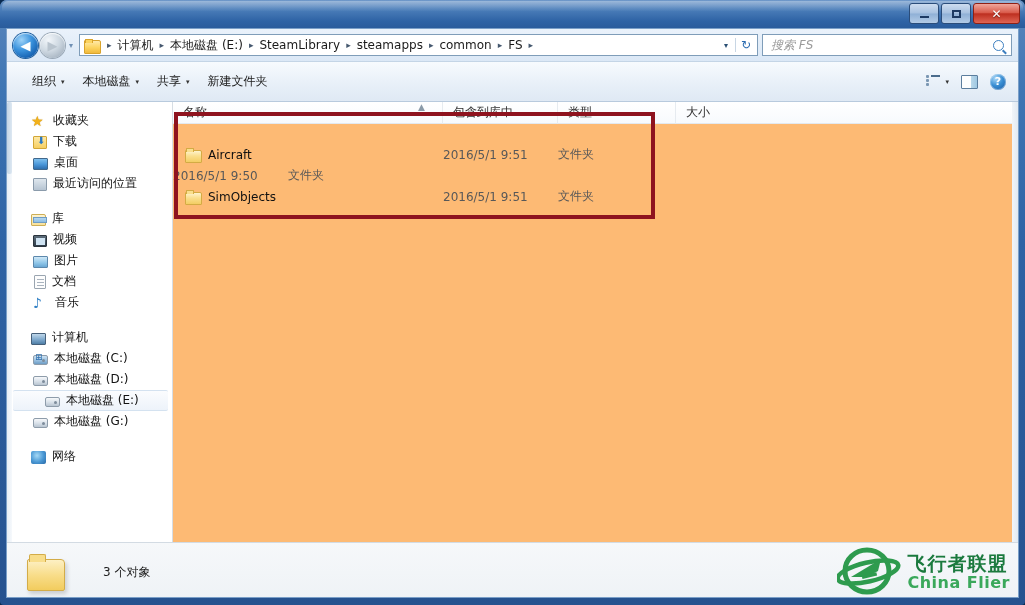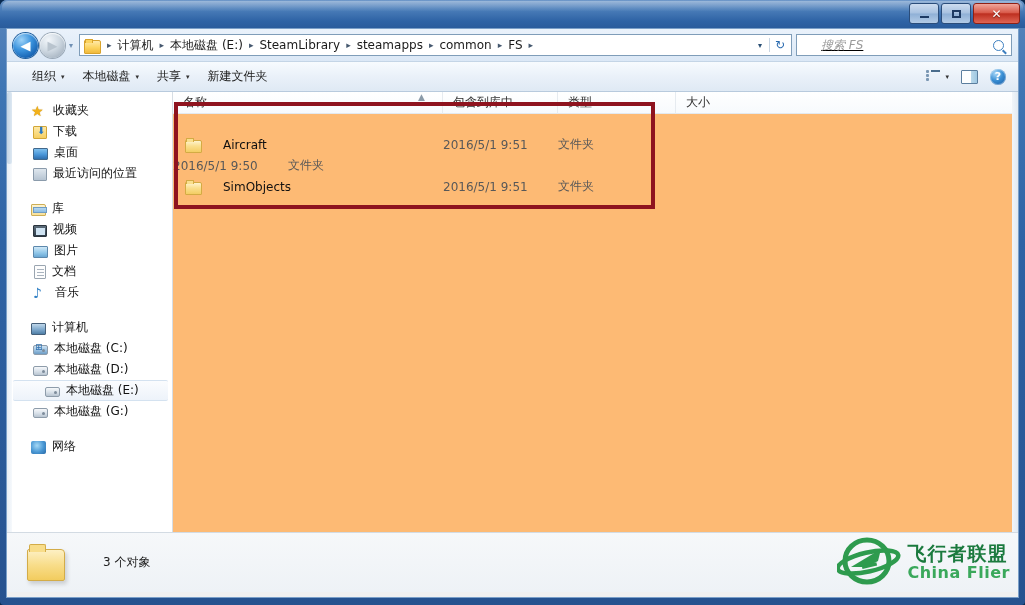--- a/index.html
+++ b/index.html
@@ -106,39 +106,39 @@
   }
   .crumb { font-size: 12px; color: #1a1a1a; padding: 0 1px; white-space: nowrap; }
   .crumb-sep { font-size: 9px; color: #44576e; padding: 0 5px; }
   .crumb-spacer { flex: 1; }
   .crumb-caret { color: #2a4f74; font-size: 8px; padding: 0 7px 0 4px; }
   .crumb-refresh {
     border-left: 1px solid #c8d6e4; padding: 0 4px 0 5px;
     color: #2a6bb0; font-size: 12px;
   }
   #searchbox {
-    width: 216px; height: 22px; margin-left: 4px; flex: none;
+    width: 250px; height: 22px; margin-left: 4px; flex: none;
     background: #fff; border: 1px solid #7f9db9;
-    display: flex; align-items: center; padding: 0 4px 0 24px; text-decoration: underline;
+    display: flex; align-items: center; padding: 0 4px 0 8px;
   }
   #searchph {
     flex: 1; font-size: 12px; color: #9b9b9b; font-style: italic;
   }
   .mag {
     width: 11px; height: 11px; border: 1.6px solid #3d7fc0; border-radius: 50%;
     position: relative; flex: none; margin-right: 3px;
   }
   .mag:after {
     content: ""; position: absolute; right: -4px; bottom: -3px;
     width: 5px; height: 1.8px; background: #3d7fc0; transform: rotate(45deg);
   }
 
   
   #toolbar {
-    height: 31px; border-top: 1px solid #c4d5e6;
+    height: 41px; border-top: 1px solid #c4d5e6;
     background: linear-gradient(to bottom, #f7fbfe 0%, #eaf1f9 48%, #dfe9f4 100%);
     display: flex; align-items: center; padding: 0 6px 0 16px;
     border-bottom: 1px solid #b8cadd;
   }
   .tbitem {
     font-size: 12px; color: #1c1c1c; padding: 4px 9px;
     display: flex; align-items: center; gap: 5px; white-space: nowrap;
   }
   .tbcaret { font-size: 7px; color: #333; }
   .tbspacer { flex: 1; }
@@ -289,21 +289,21 @@
     border-right: 1px solid #e6ebf0; flex: none; position: relative;
   }
   #sortarrow {
     position: absolute; left: 245px; top: 0px;
     color: #8a9aa8; font-size: 9px;
   }
   .filerow {
     height: 21px; display: flex; align-items: center;
     font-size: 12px; color: #101010;
   }
-  .fname { width: 270px; display: flex; align-items: center; gap: 22px; padding-left: 12px; flex: none; }
+  .fname { width: 270px; display: flex; align-items: center; gap: 7px; padding-left: 12px; flex: none; }
   .ffolder { width: 16px; height: 14px; position: relative; flex: none; }
   .ffolder:before {
     content:""; position:absolute; left:0; top:2px; width:15px; height:11px;
     background: linear-gradient(to bottom, #fef3cd 0%, #fadf8e 45%, #f3cd63 100%);
     border: 1px solid #d3ab44; border-radius: 1px 2px 1px 1px;
   }
   .ffolder:after {
     content:""; position:absolute; left:1px; top:0px; width:6px; height:3px;
     background:#fadf8e; border:1px solid #d3ab44; border-bottom:none; border-radius:1px 1px 0 0;
   }

